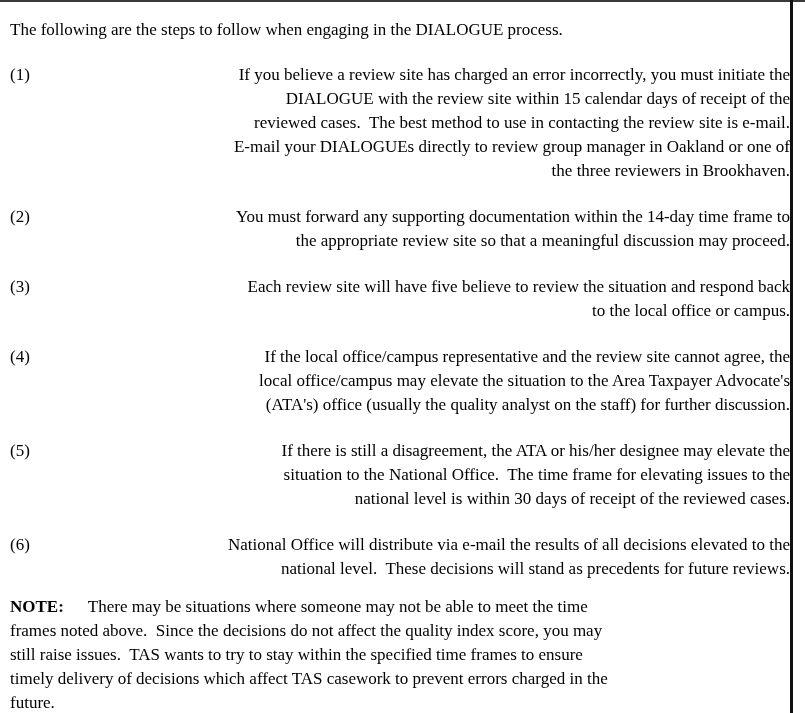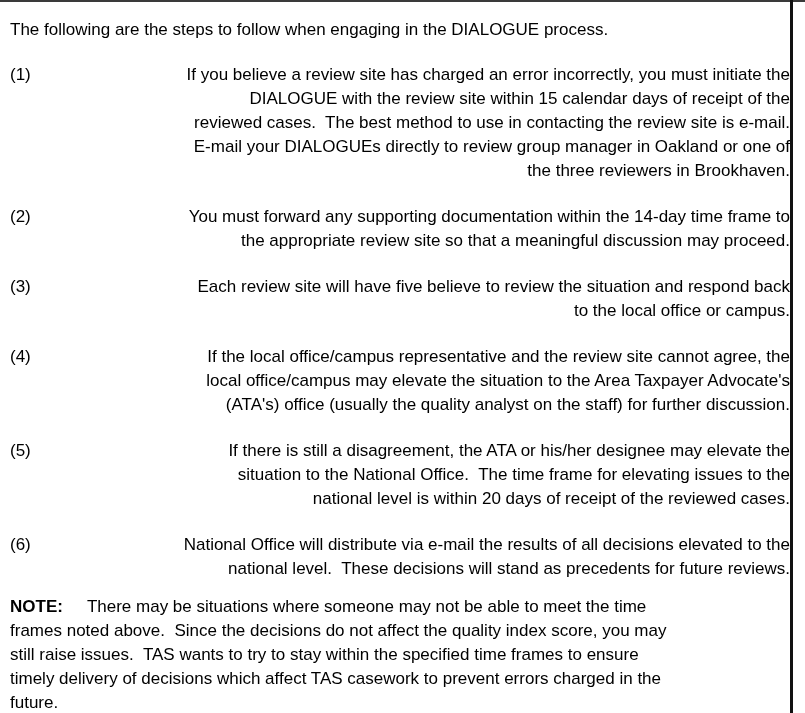--- a/index.html
+++ b/index.html
@@ -6,21 +6,21 @@
     margin: 0;
     padding: 0;
     background: #ffffff;
   }
   .page {
     position: relative;
     width: 805px;
     height: 713px;
     background: #ffffff;
     overflow: hidden;
-    font-family: Liberation Sans, sans-serif;
+    font-family: Liberation Serif, serif;
     color: #000000;
     font-size: 17px;
     line-height: 24px;
   }
   .border-top {
     position: absolute;
     top: 0; left: 0;
     width: 805px;
     height: 2px;
     background: #3a3a3a;
@@ -102,21 +102,21 @@
       <span class="step-number">(4)</span>
       <span class="step-text">If the local office/campus representative and the review site cannot agree, the
 local office/campus may elevate the situation to the Area Taxpayer Advocate's
 (ATA's) office (usually the quality analyst on the staff) for further discussion.</span>
     </div>
 
     <div class="step">
       <span class="step-number">(5)</span>
       <span class="step-text">If there is still a disagreement, the ATA or his/her designee may elevate the
 situation to the National Office.  The time frame for elevating issues to the
-national level is within 20 days of receipt of the reviewed cases.</span>
+national level is within 30 days of receipt of the reviewed cases.</span>
     </div>
 
     <div class="step">
       <span class="step-number">(6)</span>
       <span class="step-text">National Office will distribute via e-mail the results of all decisions elevated to the
 national level.  These decisions will stand as precedents for future reviews.</span>
     </div>
 
     <p class="note"><span class="note-label">NOTE:</span><span class="note-text">There may be situations where someone may not be able to meet the time
 frames noted above.  Since the decisions do not affect the quality index score, you may

